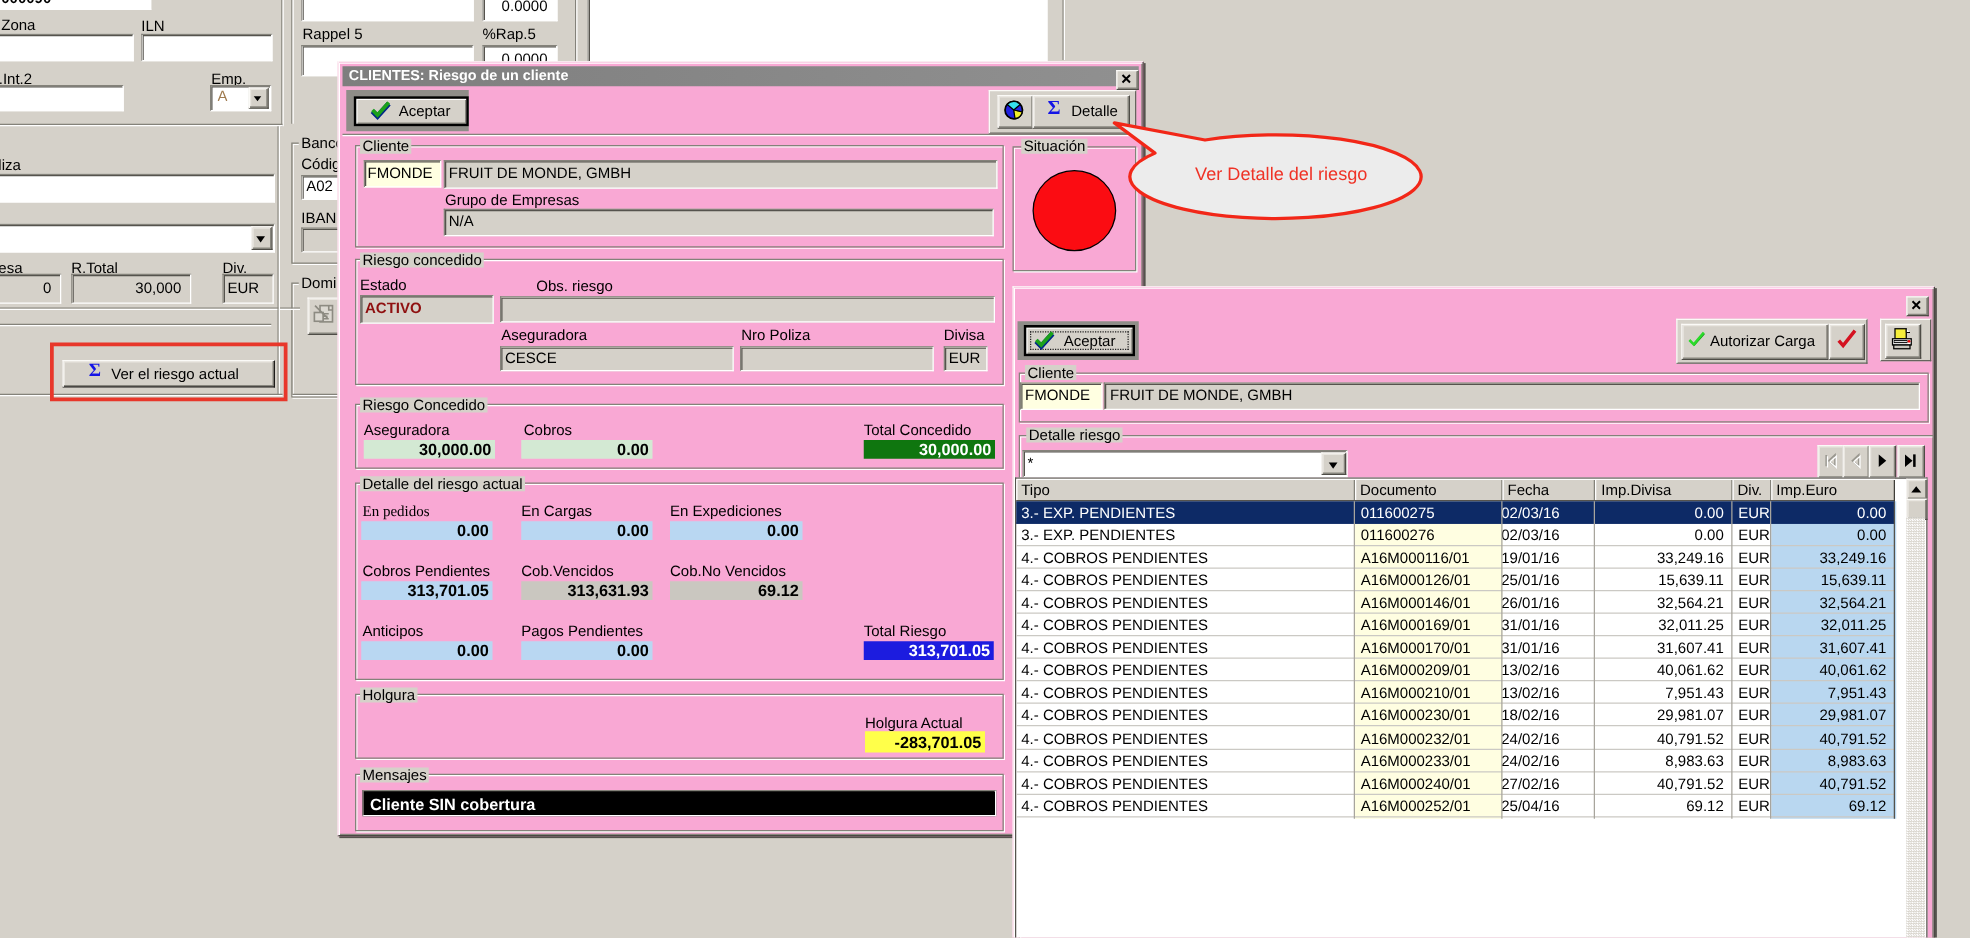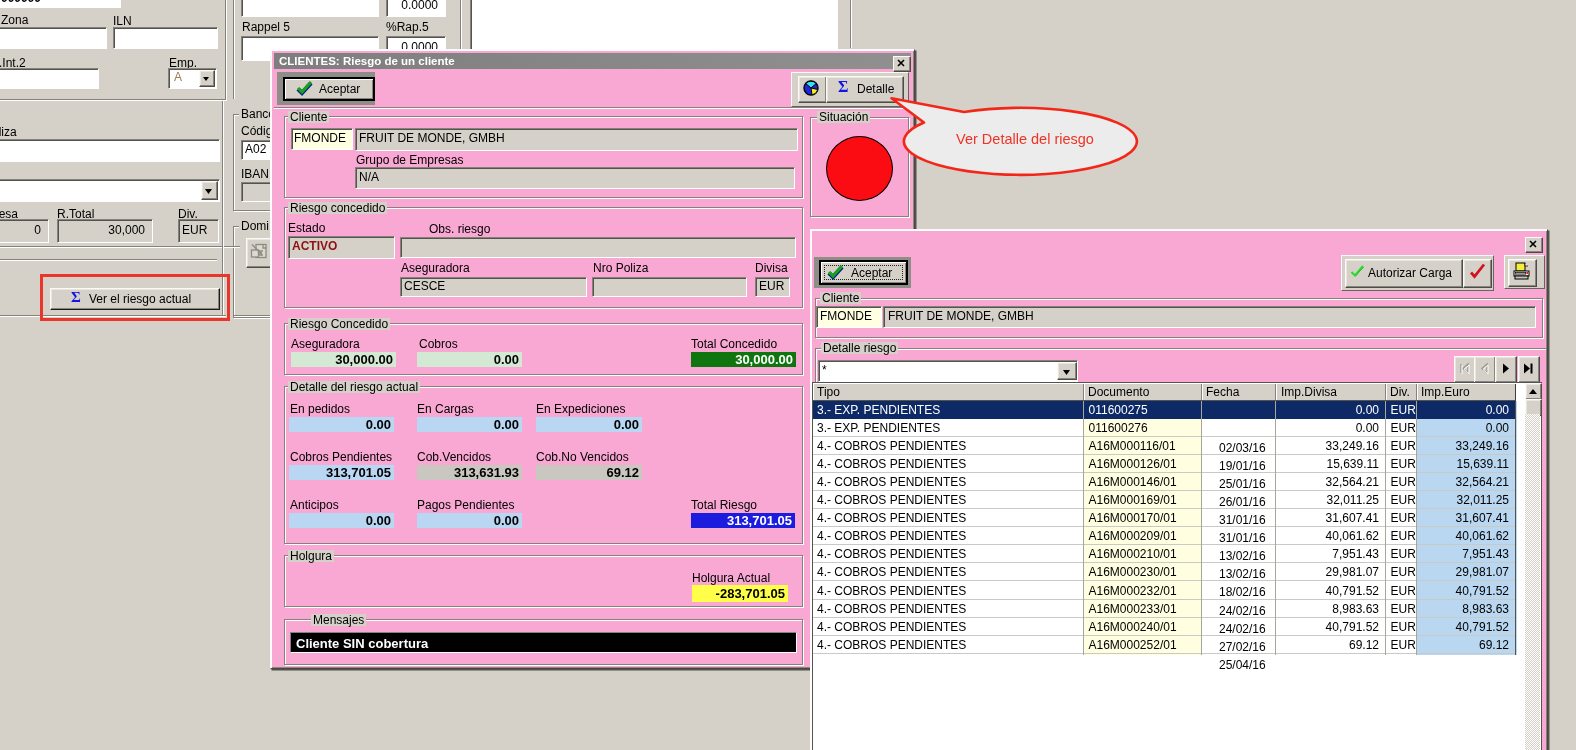--- a/index.html
+++ b/index.html
@@ -15,21 +15,21 @@
 .btn{position:absolute;background:#d5d1c9;border:1px solid;border-color:#fbfaf7 #4e4c46 #4e4c46 #fbfaf7;box-shadow:inset -1px -1px 0 #87857d,inset 1px 1px 0 #e9e6e0;}
 .vline{position:absolute;width:1px;}
 .hline{position:absolute;height:1px;}
 .val{position:absolute;font-weight:bold;font-size:13px;text-align:right;padding:0 3px;line-height:15px;height:15px;white-space:nowrap;box-sizing:border-box;}
 .win{position:absolute;background:#f9a8d4;border:1px solid;border-color:#fcfbf9 #4a4843 #4a4843 #fcfbf9;box-shadow:1.5px 1.5px 0 rgba(62,60,55,0.85),inset 1px 1px 0 #ffffff,inset -1px -1px 0 #8a887f;}
 .tbar{position:absolute;left:3px;right:3px;top:3px;height:16px;color:#fff;font-weight:bold;font-size:11.5px;line-height:16px;padding-left:5px;box-sizing:border-box;}
 .xbtn{position:absolute;width:16px;height:14px;background:#d5d1c9;border:1px solid;border-color:#fbfaf7 #4e4c46 #4e4c46 #fbfaf7;box-shadow:inset -1px -1px 0 #87857d;}
 .xbtn svg{position:absolute;left:3px;top:2px;}
 .gr{position:absolute;left:0;width:703px;height:18.1px;line-height:18px;white-space:nowrap;border-bottom:1px solid #cbc9c4;box-sizing:border-box;}
 .gr i{font-style:normal;position:absolute;top:0;height:100%;}
-.gt{left:4px;} .gd{left:275.5px;} .gf{left:406px;margin-top:20px;} .gv{left:462px;width:104px;text-align:right;} .ge{left:577.5px;} .gm{left:604px;width:92px;text-align:right;}
+.gt{left:4px;} .gd{left:275.5px;} .gf{left:388px;} .gv{left:462px;width:104px;text-align:right;} .ge{left:577.5px;} .gm{left:604px;width:92px;text-align:right;}
 .sel{background:#0d2a66;color:#fff;border-bottom:1px solid #0d2a66;}
 </style>
 </head>
 <body>
 
 <div class="sunken" style="left:-8px;top:-15px;width:127px;height:21px;"></div>
 <div class="ftext" style="left:1px;top:-8px;width:80px;font-weight:bold;line-height:12px;">000090</div>
 <div class="lbl" style="left:1px;top:14px;">Zona</div>
 <div class="lbl" style="left:113px;top:15px;">ILN</div>
 <div class="sunken" style="left:-8px;top:27px;width:113px;height:20px;"></div>
@@ -186,21 +186,21 @@
  <div class="glbl" style="left:17px;top:268px;">Riesgo Concedido</div>
  <div class="lbl" style="left:20px;top:288px;">Aseguradora</div>
  <div class="lbl" style="left:148px;top:288px;">Cobros</div>
  <div class="lbl" style="left:420px;top:288px;">Total Concedido</div>
  <div class="val" style="left:20px;top:302px;width:105px;background:#d3e9d3;">30,000.00</div>
  <div class="val" style="left:146px;top:302px;width:105px;background:#d3e9d3;">0.00</div>
  <div class="val" style="left:420px;top:302px;width:105px;background:#0f760f;color:#fff;">30,000.00</div>
 
  <div class="grp" style="left:13px;top:336px;width:517px;height:156px;"></div>
  <div class="glbl" style="left:17px;top:331px;">Detalle del riesgo actual</div>
- <div class="lbl" style="left:19px;top:353px;">En pedidos</div>
+ <div class="lbl" style="left:19px;top:353px;font-family:Liberation Serif, serif;">En pedidos</div>
  <div class="lbl" style="left:146px;top:353px;">En Cargas</div>
  <div class="lbl" style="left:265px;top:353px;">En Expediciones</div>
  <div class="val" style="left:18px;top:367px;width:105px;background:#b9d7f2;">0.00</div>
  <div class="val" style="left:146px;top:367px;width:105px;background:#b9d7f2;">0.00</div>
  <div class="val" style="left:265px;top:367px;width:106px;background:#b9d7f2;">0.00</div>
  <div class="lbl" style="left:19px;top:401px;">Cobros Pendientes</div>
  <div class="lbl" style="left:146px;top:401px;">Cob.Vencidos</div>
  <div class="lbl" style="left:265px;top:401px;">Cob.No Vencidos</div>
  <div class="val" style="left:18px;top:414.5px;width:105px;background:#b9d7f2;">313,701.05</div>
  <div class="val" style="left:146px;top:414.5px;width:105px;background:#cac7c0;">313,631.93</div>
@@ -211,21 +211,21 @@
  <div class="val" style="left:18px;top:462.5px;width:105px;background:#b9d7f2;">0.00</div>
  <div class="val" style="left:146px;top:462.5px;width:105px;background:#b9d7f2;">0.00</div>
  <div class="val" style="left:420px;top:462.5px;width:104px;background:#1c1cdf;color:#fff;">313,701.05</div>
 
  <div class="grp" style="left:13px;top:505px;width:517px;height:50px;"></div>
  <div class="glbl" style="left:17px;top:500px;">Holgura</div>
  <div class="lbl" style="left:421px;top:522px;">Holgura Actual</div>
  <div class="val" style="left:421px;top:535px;width:96px;height:17px;line-height:17px;background:#ffff4a;">-283,701.05</div>
 
  <div class="grp" style="left:13px;top:569px;width:517px;height:44px;"></div>
- <div class="glbl" style="left:17px;top:564px;margin-left:23px;">Mensajes</div>
+ <div class="glbl" style="left:17px;top:564px;">Mensajes</div>
  <div class="abs" style="left:19px;top:582px;width:507px;height:21px;border:1px solid;border-color:#84827a #ffffff #ffffff #84827a;box-sizing:border-box;background:#000;">
    <span style="position:absolute;left:5px;top:3px;color:#fff;font-weight:bold;font-size:13px;">Cliente SIN cobertura</span>
  </div>
 </div>
 
 <svg class="abs" style="left:880px;top:80px;" width="290" height="112">
  <path d="M11.5 18.3 L84 32 A 116.5 33.5 0 1 1 44 42.5 Z" fill="#ececec" stroke="#f22718" stroke-width="2.6" stroke-linejoin="round"></path>
  <text x="145" y="64" text-anchor="middle" font-size="14.5" fill="#ef3226" font-family="Liberation Sans, sans-serif">Ver Detalle del riesgo</text>
 </svg>
 

